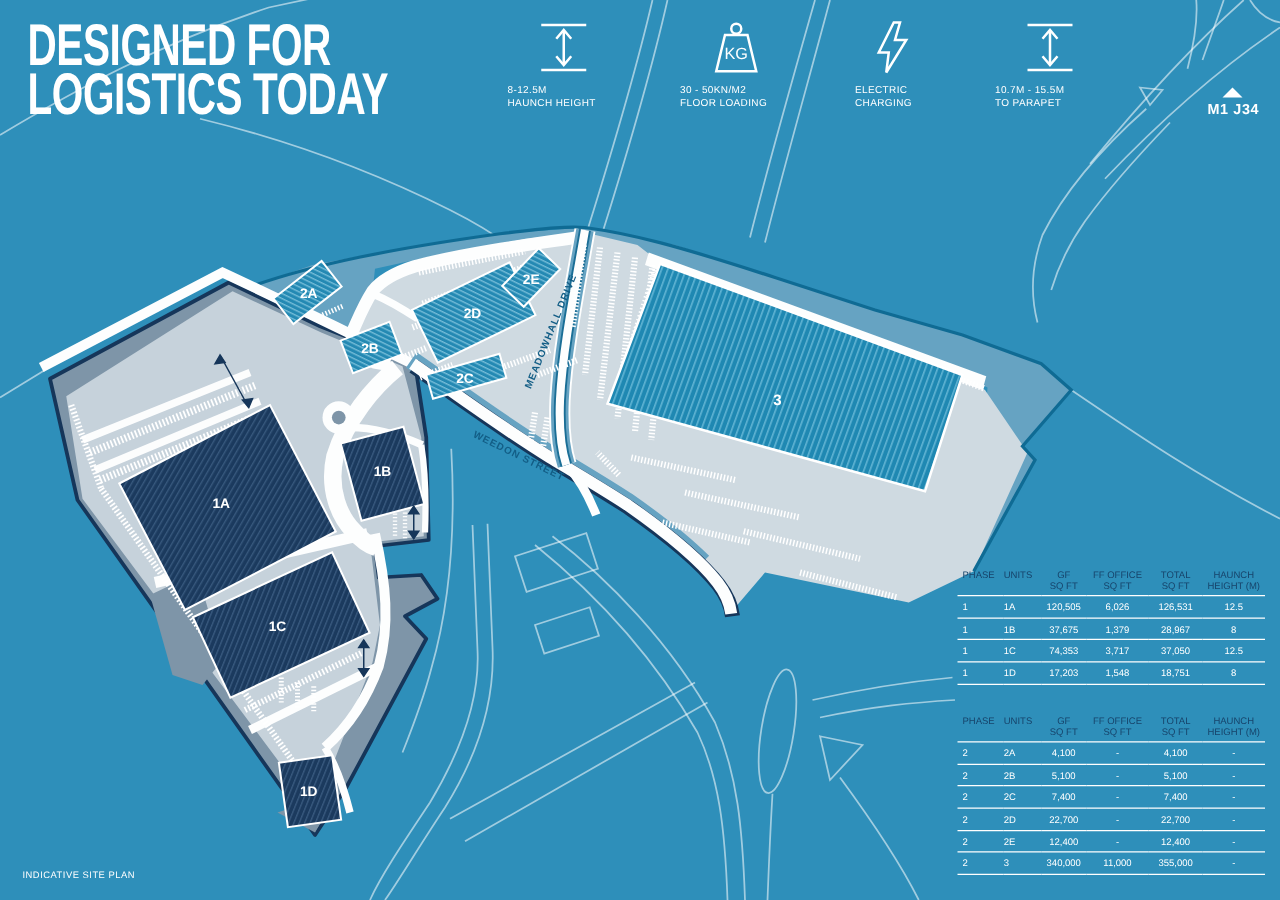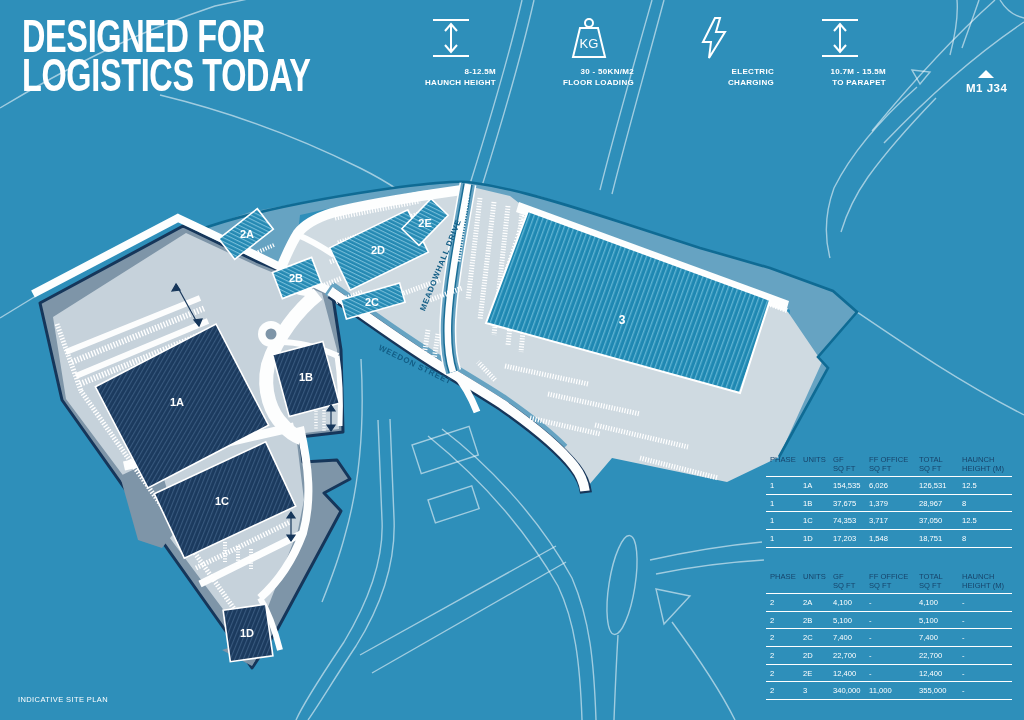--- a/index.html
+++ b/index.html
@@ -1,25 +1,25 @@
 <!DOCTYPE html>
 <html><head><meta charset="utf-8"><title>site</title><style>
 html,body{margin:0;padding:0}
 body{width:1024px;height:720px;position:relative;overflow:hidden;background:#2E8FBA;font-family:"Liberation Sans",sans-serif}
 .bl{fill:#fff;font-weight:bold;font-size:11px;text-anchor:middle;font-family:"Liberation Sans",sans-serif}
 .roadlbl{fill:#135E86;font-weight:bold;font-size:8px;letter-spacing:0.8px;text-anchor:middle;font-family:"Liberation Sans",sans-serif}
 #title{position:absolute;left:22px;top:16px;color:#fff;font-weight:bold;font-size:47px;line-height:39px;transform:scaleX(0.69);transform-origin:left top;letter-spacing:-0.5px;white-space:nowrap}
-.iconlbl{position:absolute;color:#fff;font-weight:bold;font-size:8px;text-align:right;line-height:11px;letter-spacing:0.3px}
+.iconlbl{position:absolute;color:#fff;font-weight:normal;font-size:8px;text-align:left;line-height:11px;letter-spacing:0.3px}
 #m1{position:absolute;left:945px;top:70px;width:120px;color:#fff;font-weight:bold;font-size:11.5px;letter-spacing:0.5px}
 #isp{position:absolute;left:18px;top:695px;color:#fff;font-weight:normal;font-size:7.5px;letter-spacing:0.4px}
 .tbl{position:absolute;left:766px;width:242px;color:#fff;font-size:7.6px;font-weight:normal;border-collapse:collapse;table-layout:fixed}
 .tbl td{padding:0;height:16.7px;vertical-align:middle;border-bottom:1.6px solid #fff}
 .tbl tr.hd td{height:26px;vertical-align:bottom;padding-bottom:3px;line-height:8.4px;color:#17446B}
 .tbl td:first-child{padding-left:4px}
-.tbl .r{text-align:left}
+.tbl .r{text-align:center}
 </style></head><body>
 
 <svg width="1024" height="720" viewBox="0 0 1024 720">
 <defs>
 <pattern id="pnavy" width="4" height="4" patternUnits="userSpaceOnUse" patternTransform="rotate(22)">
   <rect width="4" height="4" fill="#1B3A5E"></rect>
         <rect width="1.1" height="4" fill="#38597E"></rect>
 </pattern>
 <pattern id="pnavyA" width="4" height="4" patternUnits="userSpaceOnUse" patternTransform="rotate(30)">
   <rect width="4" height="4" fill="#1B3A5E"></rect>
@@ -310,21 +310,21 @@
         <td style="width:33px">PHASE<br>&nbsp;</td>
         <td style="width:30px">UNITS<br>&nbsp;</td>
         <td class="r" style="width:36px">GF<br>SQ FT</td>
         <td class="r" style="width:50px">FF OFFICE<br>SQ FT</td>
         <td class="r" style="width:43px">TOTAL<br>SQ FT</td>
         <td class="r" style="width:50px">HAUNCH<br>HEIGHT (M)</td>
       </tr>
 <tr>
         <td>1</td>
         <td>1A</td>
-        <td class="r">154,535</td>
+        <td class="r">120,505</td>
         <td class="r">6,026</td>
         <td class="r">126,531</td>
         <td class="r">12.5</td>
       </tr>
 <tr>
         <td>1</td>
         <td>1B</td>
         <td class="r">37,675</td>
         <td class="r">1,379</td>
         <td class="r">28,967</td>

